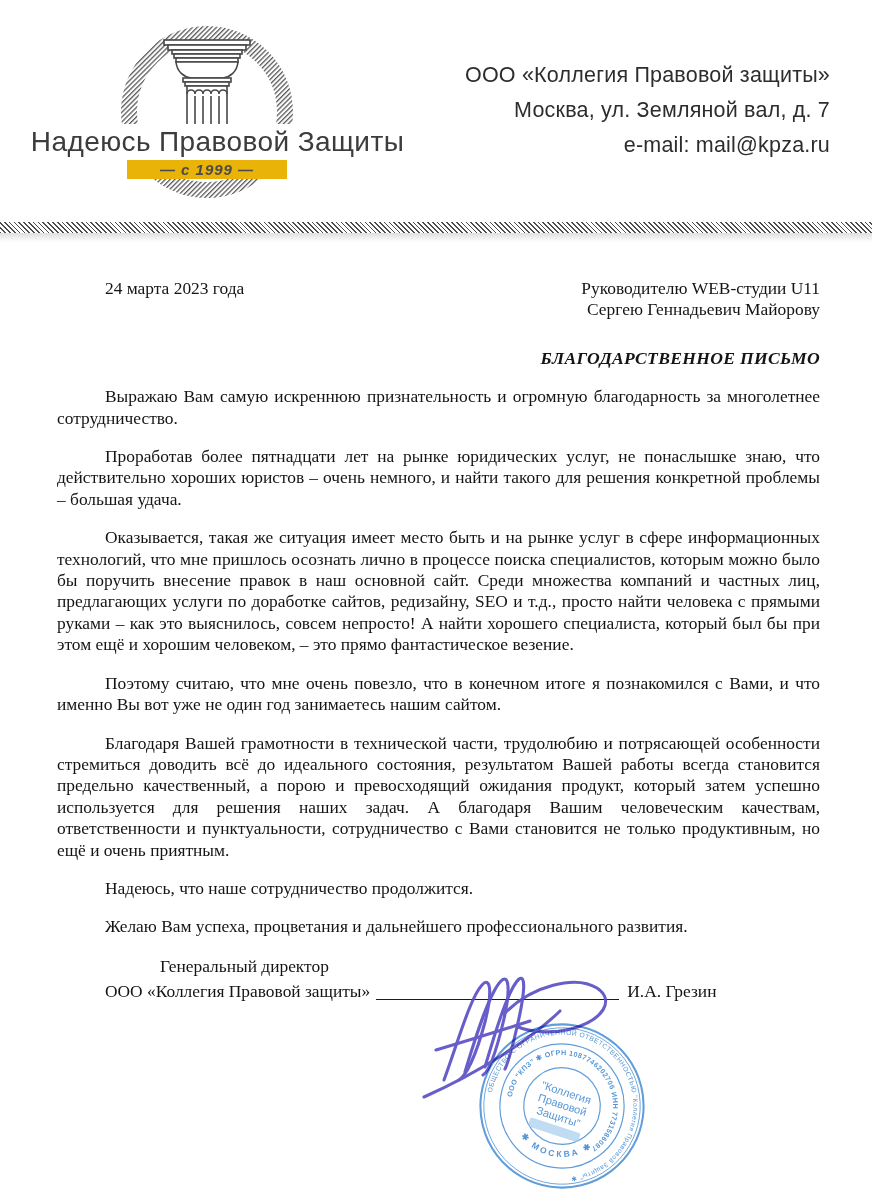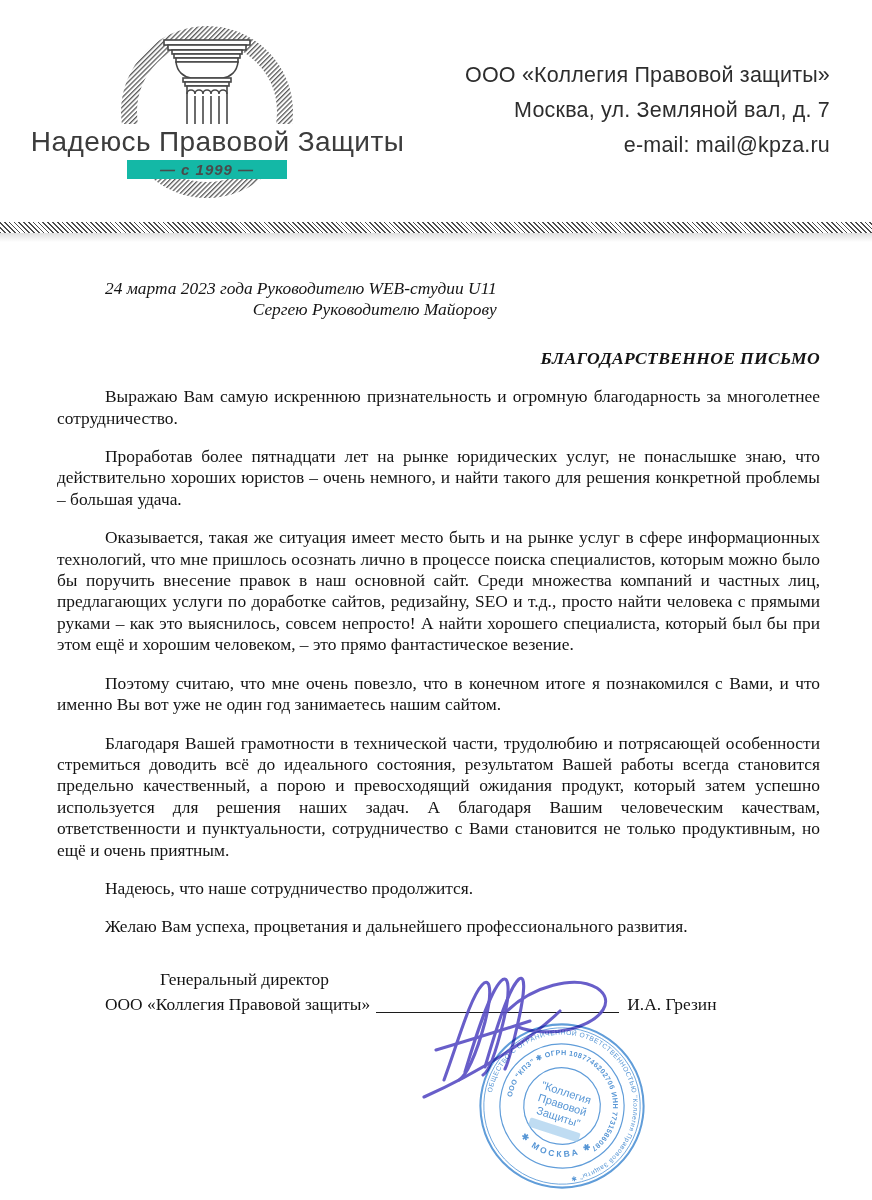--- a/index.html
+++ b/index.html
@@ -22,21 +22,21 @@
     font-size:28px;font-weight:400;color:#3c3c3c;
     letter-spacing:.4px;
     background:#fff;padding:2px 0;
   }
   .logo-since{
     position:absolute;left:127px;top:160px;width:160px;
     text-align:center;
     font-family:"Liberation Sans", sans-serif;
     font-size:15px;font-style:italic;font-weight:700;color:#4a4a4a;
     letter-spacing:1px;
-    background:#14b8a6;padding:1px 0;
+    background:#eab308;padding:1px 0;
   }
   .contacts{
     position:absolute;right:42px;top:58px;
     text-align:right;
     font-family:"Liberation Sans", sans-serif;
     font-size:21.5px;color:#2d2d2d;
     line-height:35px;
     letter-spacing:.2px;
   }
 
@@ -50,36 +50,36 @@
     background:linear-gradient(to bottom, rgba(110,110,110,.22), rgba(255,255,255,0));
   }
 
   
   .letter{
     position:relative;
     padding:56px 52px 0 57px;
     font-size:17.4px;
     line-height:21.4px;
   }
-  .meta-row{display:flex;align-items:flex-start;font-style:italic;}
+  .meta-row{display:flex;justify-content:space-between;align-items:flex-start;}
   .date{padding-left:48px;white-space:nowrap;}
   .recipient{text-align:right;}
   .letter-title{
     margin:27px 0 0 0;
     text-align:right;
     font-size:17.6px;font-weight:700;font-style:italic;
     letter-spacing:.3px;
   }
   .salutation{margin:20px 0 0 0;text-indent:48px;}
   .body-par{
     margin:17px 0 0 0;
     text-indent:48px;
     text-align:justify;
   }
-  .signoff{margin-top:31px;}
+  .signoff{margin-top:18px;}
   .signoff-position{margin-left:103px;}
   .signoff-row{display:flex;align-items:baseline;margin-left:48px;margin-top:4px;}
   .sig-line{
     display:inline-block;width:243px;height:1px;
     border-bottom:1.4px solid #1c1c1c;
     margin:0 8px 3px 6px;align-self:flex-end;
   }
 
   
   .signature-svg{
@@ -145,21 +145,21 @@
 
   <div class="separator"></div>
   <div class="separator-shadow"></div>
 
   <div class="letter">
 
     <div class="meta-row">
       <div class="date">24 марта 2023 года</div>
       <div class="recipient">
         <div>Руководителю WEB-студии U11</div>
-        <div>Сергею Руководителю Майорову</div>
+        <div>Сергею Геннадьевич Майорову</div>
       </div>
     </div>
 
     <h1 class="letter-title">БЛАГОДАРСТВЕННОЕ ПИСЬМО</h1>
 
 
     <p class="body-par">Выражаю Вам самую искреннюю признательность и огромную благодарность за многолетнее сотрудничество.</p>
     <p class="body-par">Проработав более пятнадцати лет на рынке юридических услуг, не понаслышке знаю, что действительно хороших юристов – очень немного, и найти такого для решения конкретной проблемы – большая удача.</p>
     <p class="body-par">Оказывается, такая же ситуация имеет место быть и на рынке услуг в сфере информационных технологий, что мне пришлось осознать лично в процессе поиска специалистов, которым можно было бы поручить внесение правок в наш основной сайт. Среди множества компаний и частных лиц, предлагающих услуги по доработке сайтов, редизайну, SEO и т.д., просто найти человека с прямыми руками – как это выяснилось, совсем непросто! А найти хорошего специалиста, который был бы при этом ещё и хорошим человеком, – это прямо фантастическое везение.</p>
     <p class="body-par">Поэтому считаю, что мне очень повезло, что в конечном итоге я познакомился с Вами, и что именно Вы вот уже не один год занимаетесь нашим сайтом.</p>

